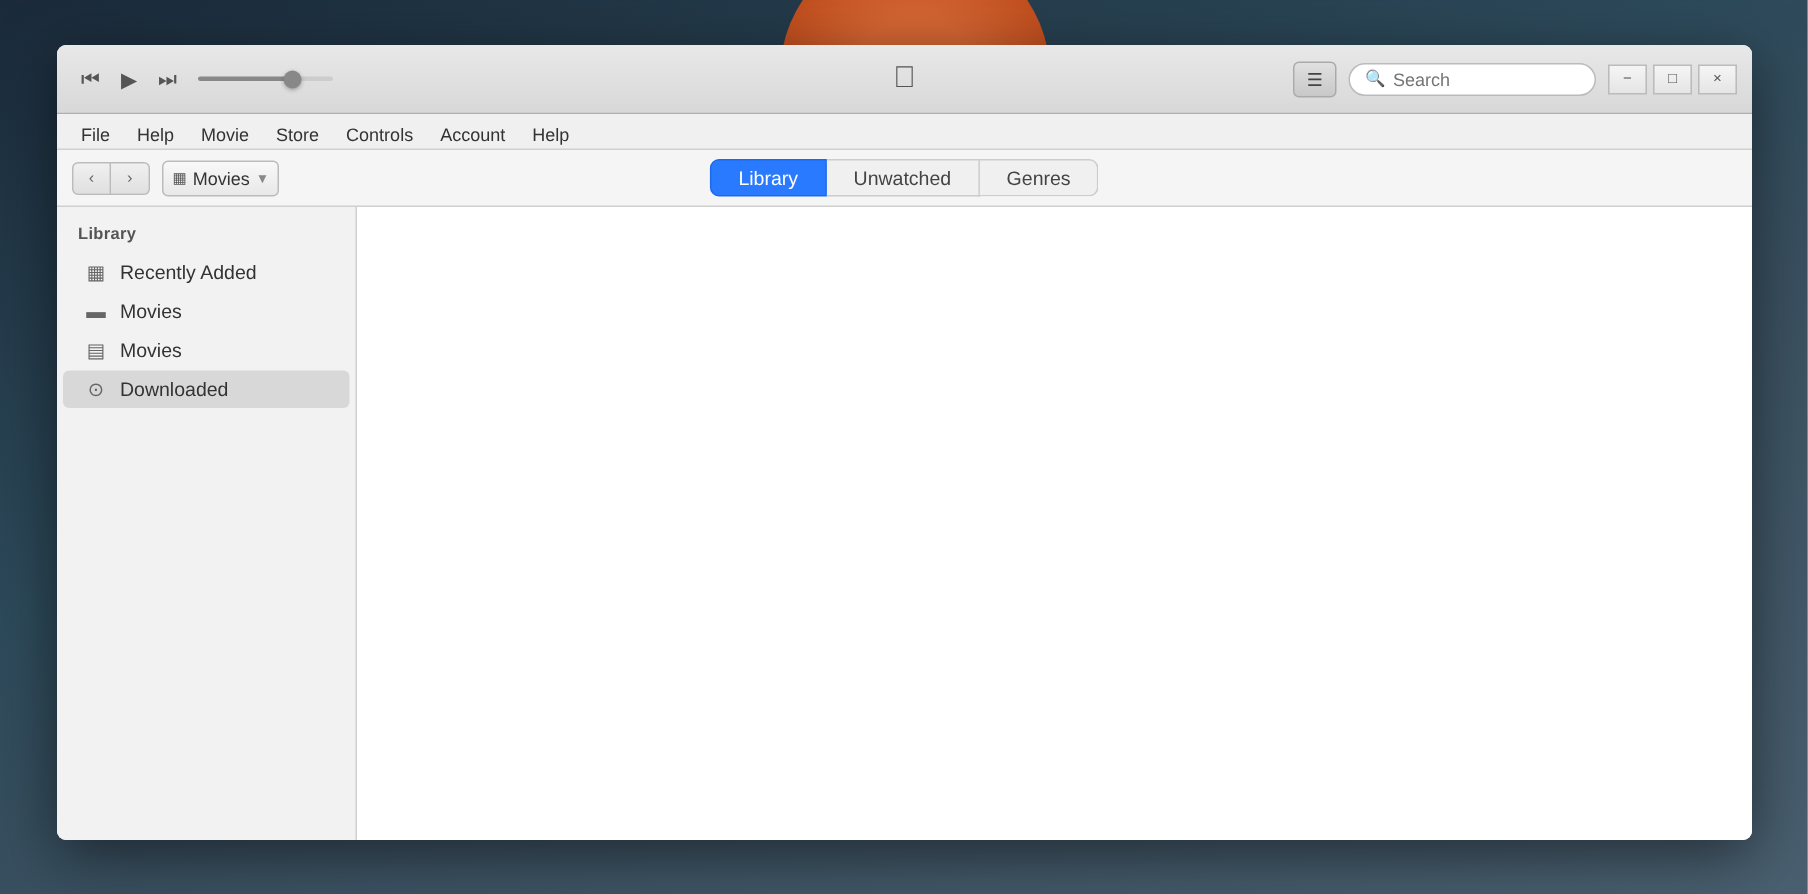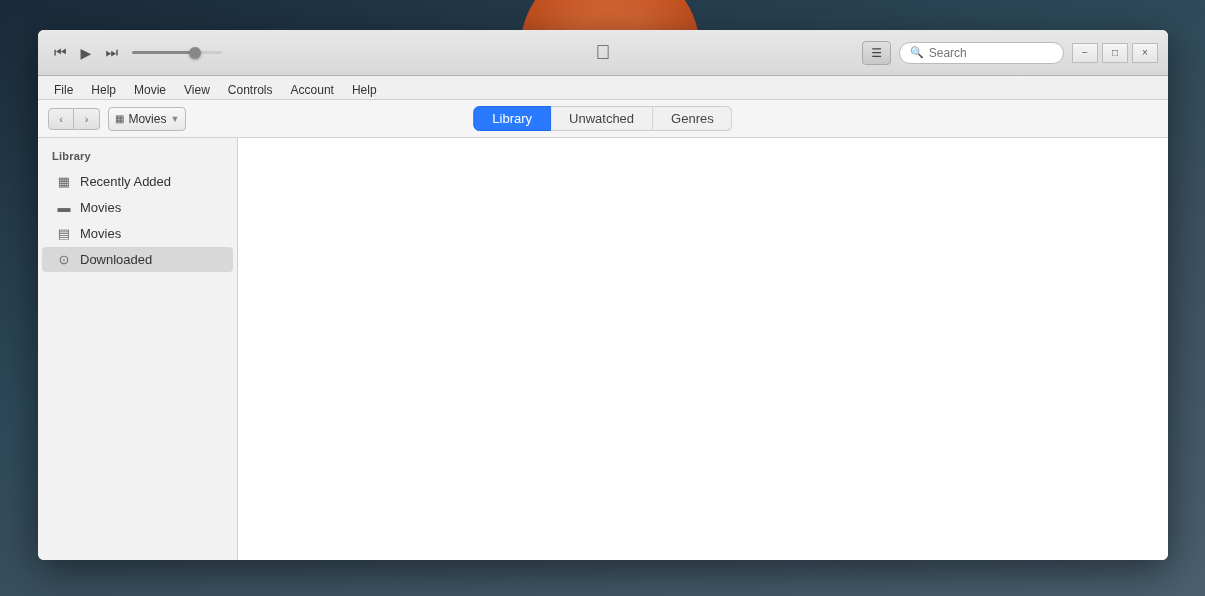--- a/index.html
+++ b/index.html
@@ -381,21 +381,21 @@
         <button class="wc-btn">□</button>
         <button class="wc-btn">×</button>
       </div>
     </div>
   </div>
 
   <div class="menubar">
     <span class="menu-item">File</span>
     <span class="menu-item">Help</span>
     <span class="menu-item">Movie</span>
-    <span class="menu-item">View</span>
+    <span class="menu-item">Store</span>
     <span class="menu-item">Controls</span>
     <span class="menu-item">Account</span>
     <span class="menu-item">Help</span>
   </div>
 
   <div class="toolbar" style="position:relative;">
     <div class="nav-arrows">
       <button class="nav-btn">‹</button>
       <button class="nav-btn">›</button>
     </div>

